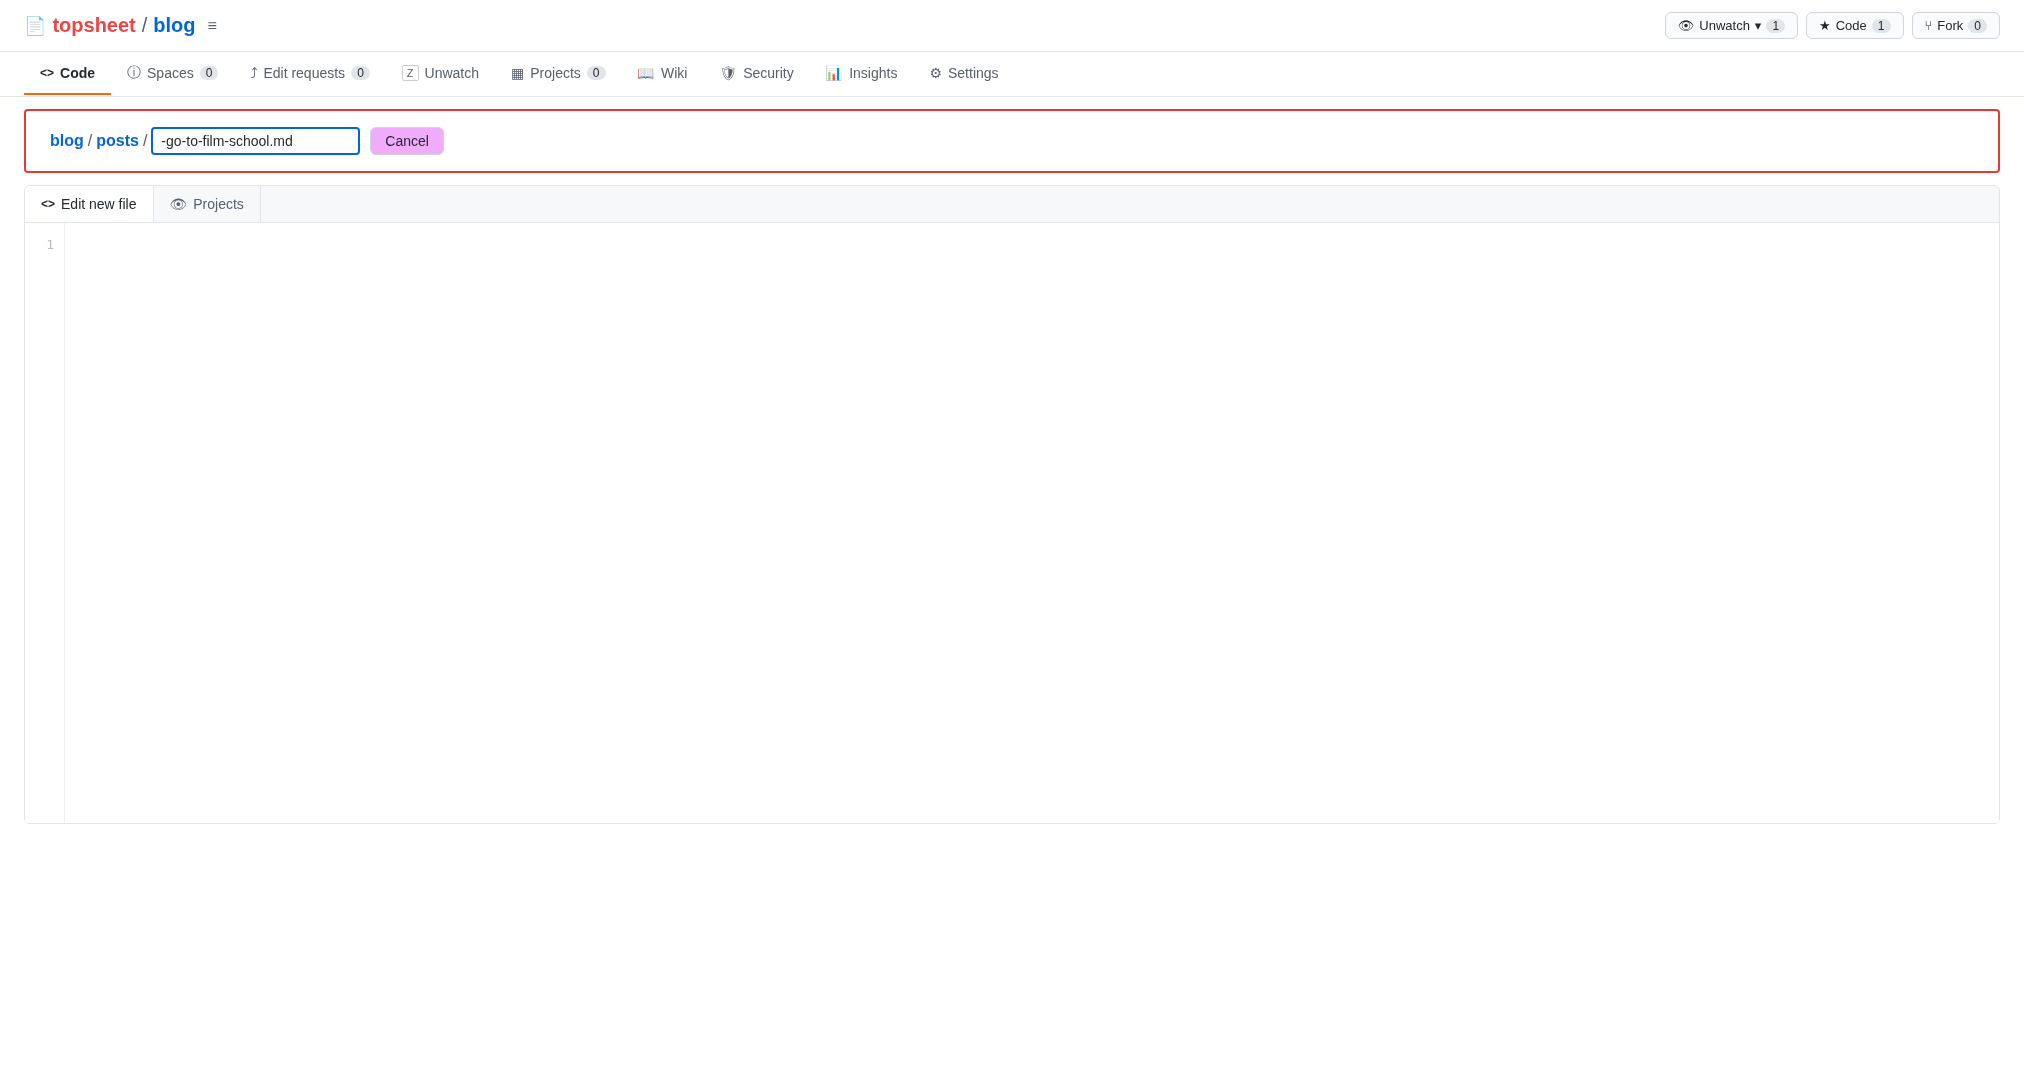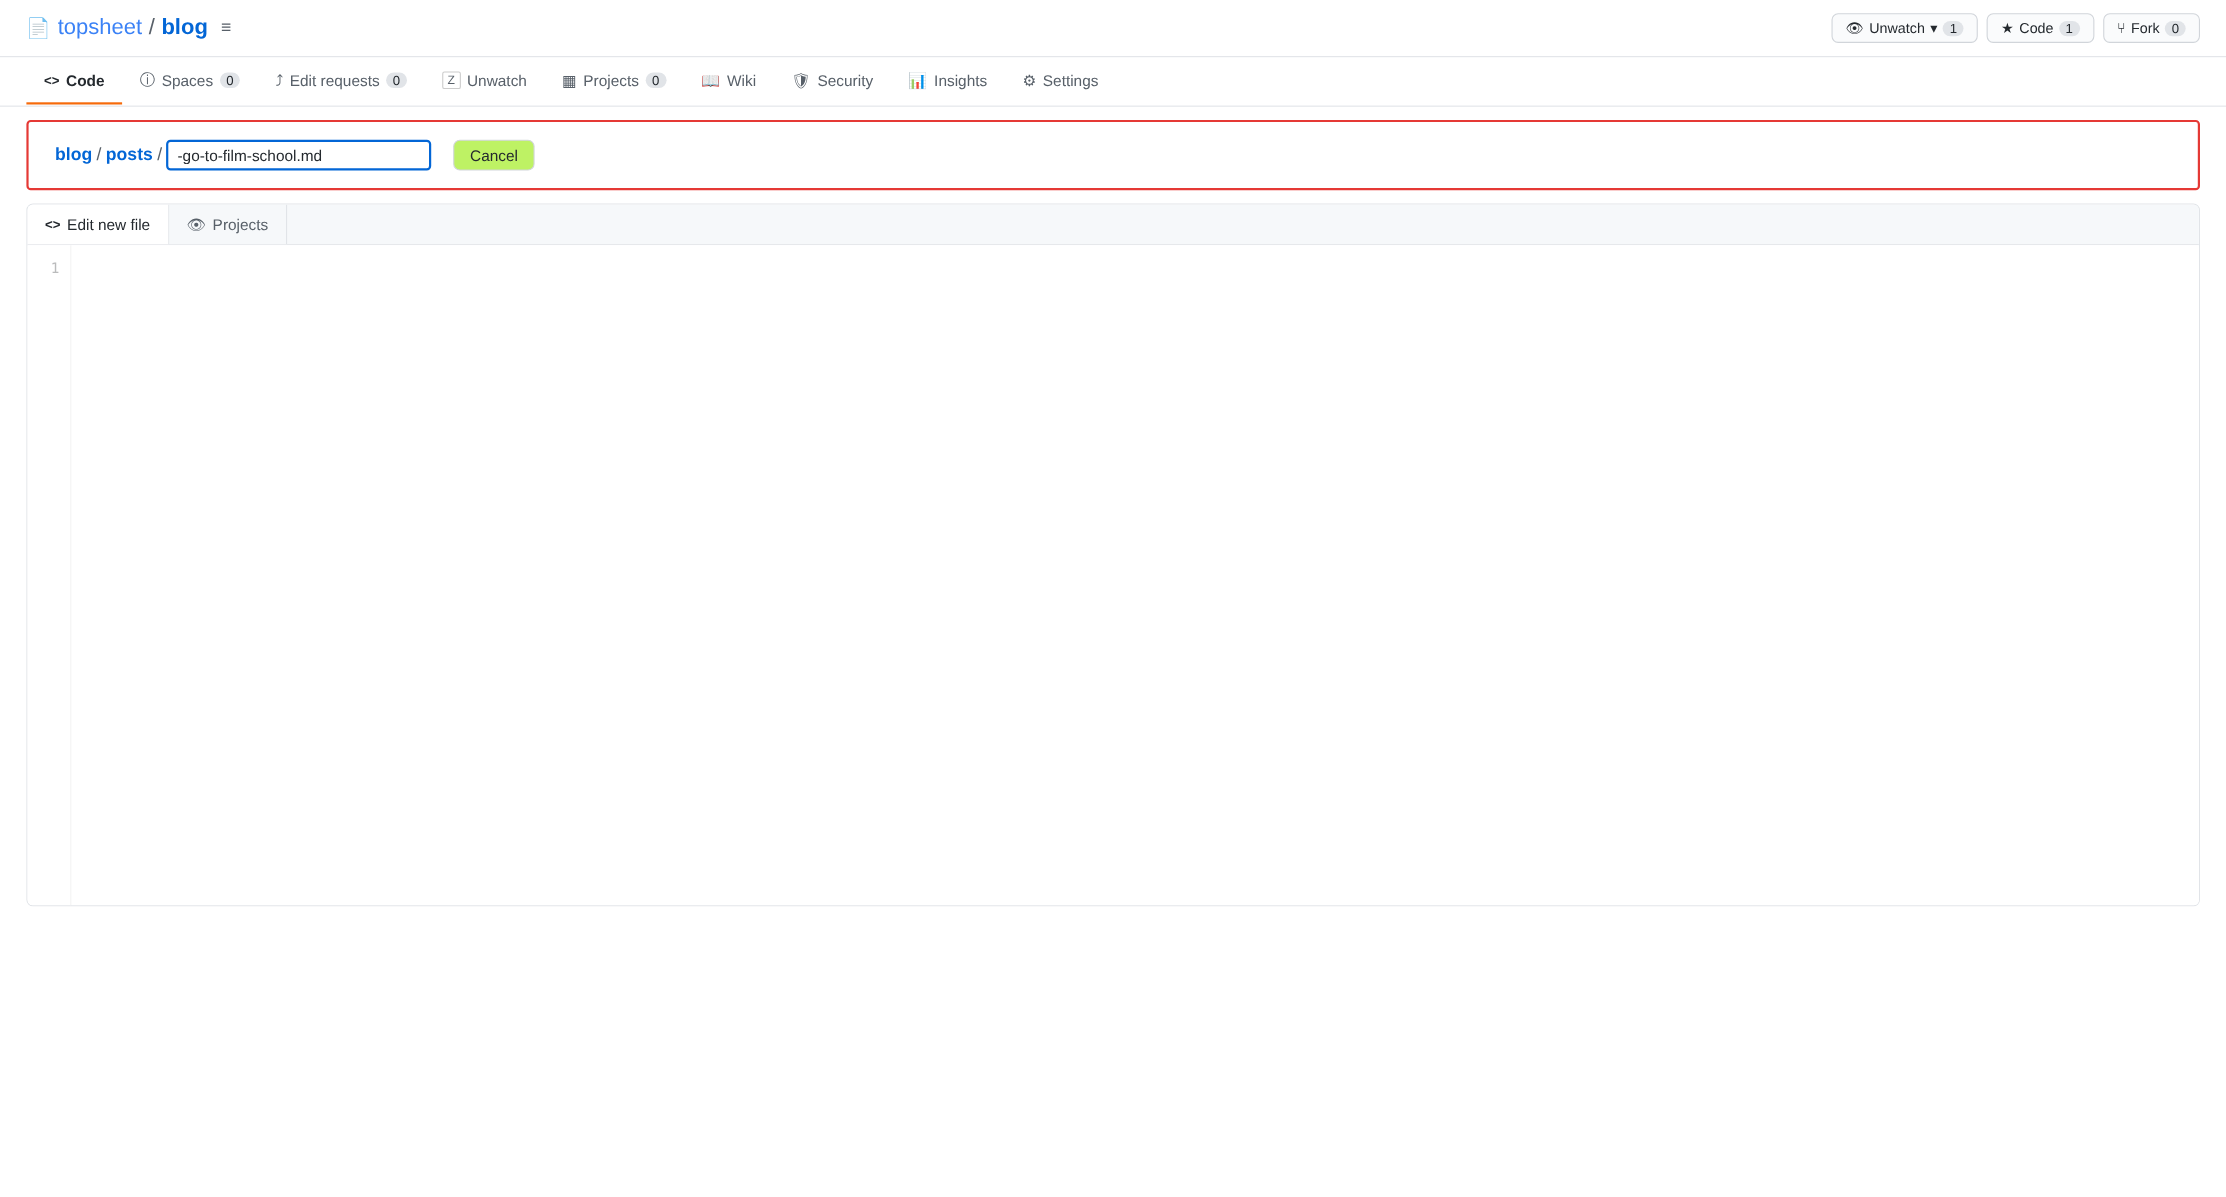--- a/index.html
+++ b/index.html
@@ -22,23 +22,23 @@
       display: flex;
       align-items: center;
       gap: 6px;
       font-size: 20px;
     }
     .repo-title .icon {
       font-size: 18px;
       color: #586069;
     }
     .repo-title a {
-      color: #3b82f6;
+      color: #ef4444;
       text-decoration: none;
-      font-weight: 400;
+      font-weight: 700;
     }
     .repo-title .separator {
       color: #586069;
       font-weight: 300;
     }
     .repo-title .repo-name {
       color: #0366d6;
       font-weight: 600;
     }
     .repo-title .hamburger {
@@ -124,29 +124,29 @@
       color: #586069;
       font-size: 16px;
       margin: 0 4px;
     }
     .filename-input {
       border: 2px solid #0366d6;
       border-radius: 4px;
       padding: 4px 8px;
       font-size: 14px;
       outline: none;
-      width: 241px;
+      width: 209px;
       color: #24292e;
     }
     .cancel-btn {
-      margin-left: 20px;
+      margin-left: 10px;
       padding: 5px 14px;
       border: 1px solid #d1d5da;
       border-radius: 6px;
-      background: #bef264;
+      background: #f0abfc;
       cursor: pointer;
       font-size: 14px;
       color: #24292e;
     }
 
     
     .editor-container {
       margin: 0 24px;
       border: 1px solid #e1e4e8;
       border-radius: 6px;

